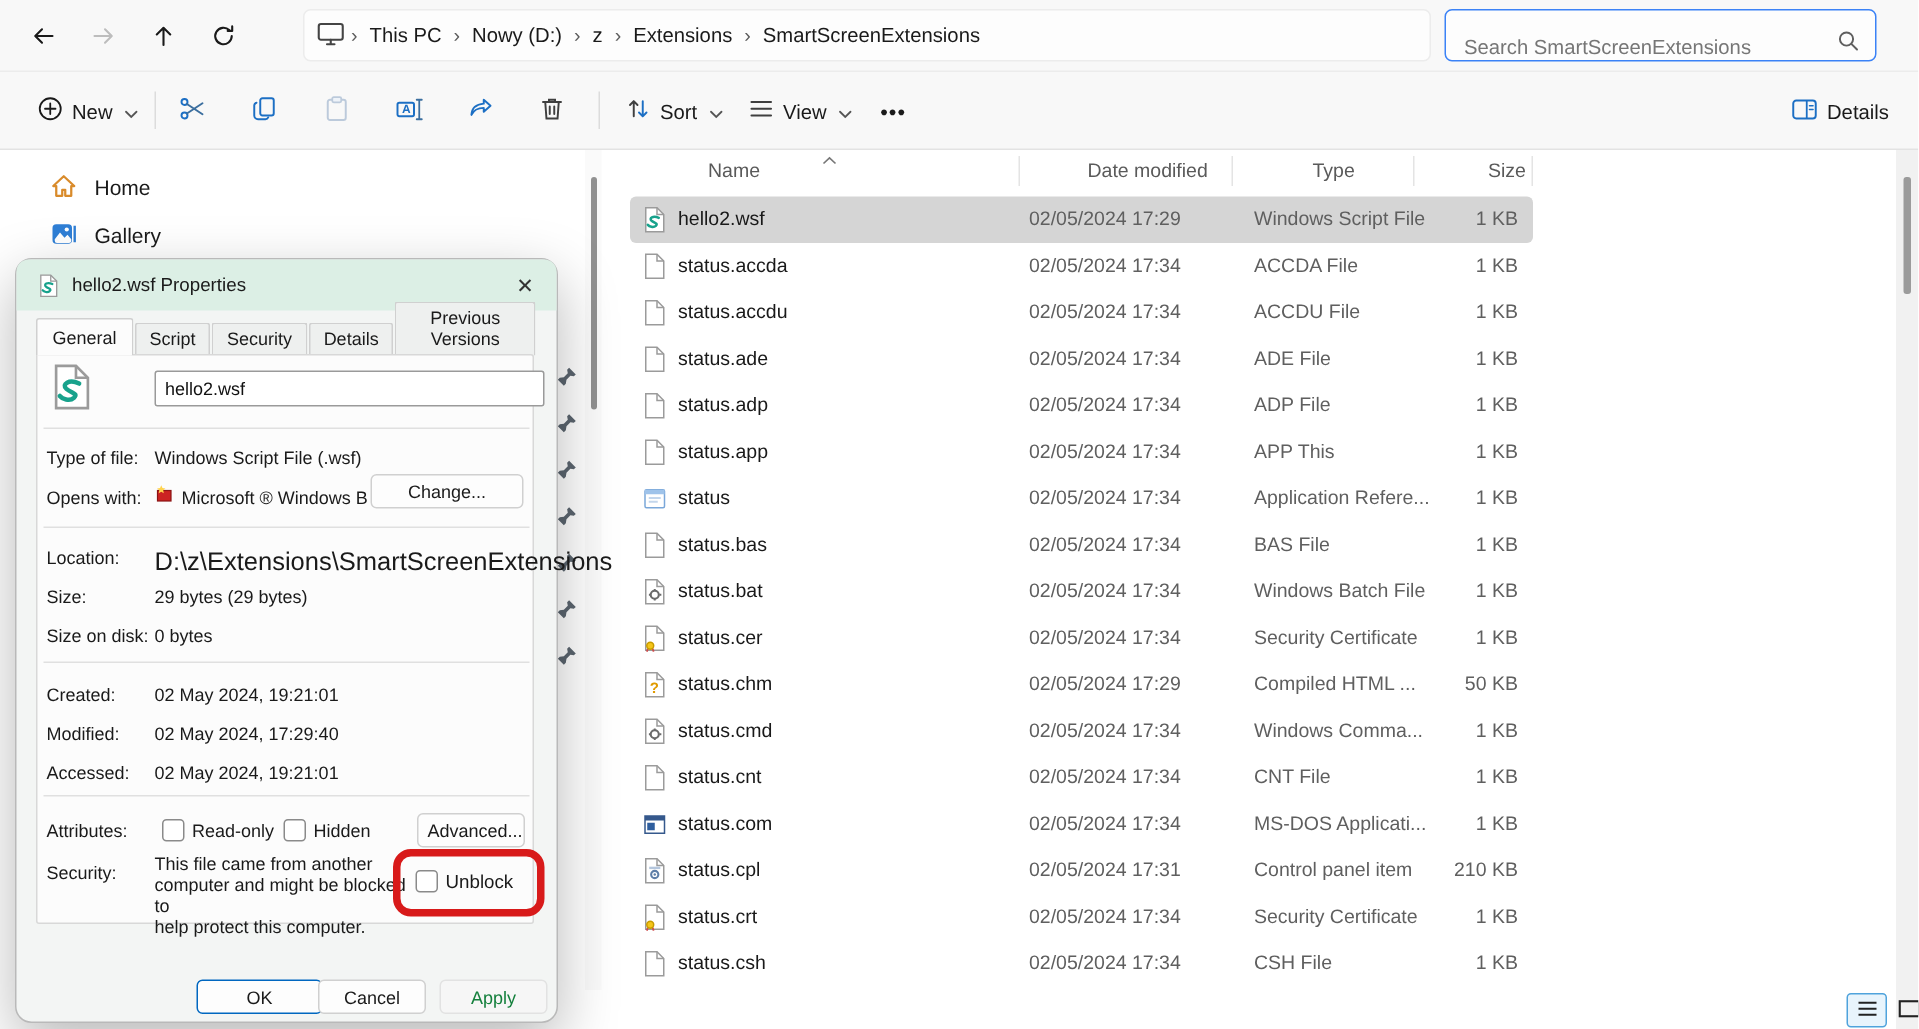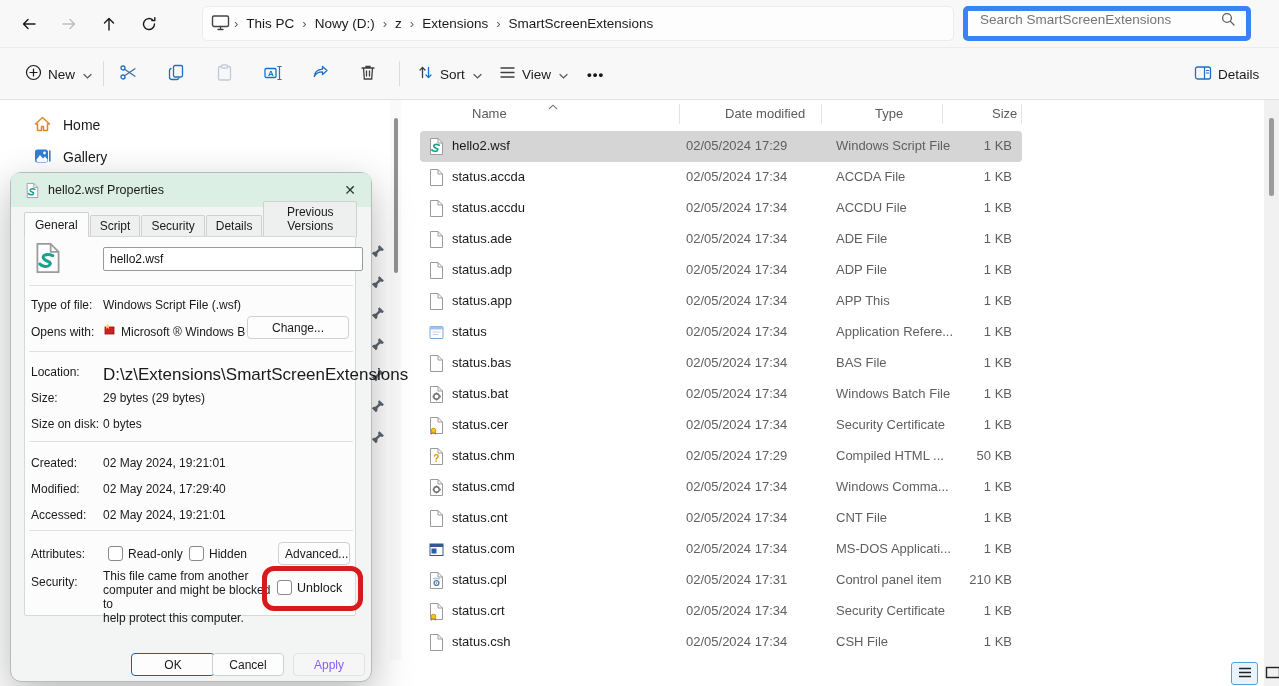--- a/index.html
+++ b/index.html
@@ -7,22 +7,22 @@
           font-family:"Liberation Sans",sans-serif;color:#1a1a1a;-webkit-font-smoothing:antialiased;}
   
   .addr-bar{position:absolute;top:0;left:0;right:0;height:47px;background:#f8f8f8;border-bottom:1px solid #ececec;}
   .nav-btn{position:absolute;top:7px;width:34px;height:34px;border:none;background:transparent;border-radius:4px;
            display:flex;align-items:center;justify-content:center;cursor:pointer;}
   .nav-btn svg{display:block;}
   .addr-box{position:absolute;left:202px;top:6px;width:752px;height:35px;background:#fdfdfd;border:1px solid #ececec;
             border-radius:5px;display:flex;align-items:center;padding:0 8px;box-sizing:border-box;font-size:13.5px;}
   .crumb{padding:3px 6px;border-radius:3px;cursor:pointer;white-space:nowrap;}
   .crumb-sep{color:#5d5d5d;font-size:13px;padding:0 2px;}
-  .search-box{position:absolute;left:963px;top:6px;width:288px;height:35px;background:#fdfdfd;border:5px solid #3b82f6;
-              border-radius:5px;display:flex;align-items:flex-start;box-sizing:border-box;padding:0 10px;}
+  .search-box{position:absolute;left:963px;top:6px;width:288px;height:35px;background:#fdfdfd;border:1px solid #3b82f6;
+              border-radius:5px;display:flex;align-items:flex-end;box-sizing:border-box;padding:0 10px;}
   .search-box input{flex:1;border:none;outline:none;background:transparent;font-size:13.5px;color:#333;
                     font-family:"Liberation Sans",sans-serif;}
   .search-box input::placeholder{color:#767676;}
   .toolbar{position:absolute;top:48px;left:0;right:0;height:51px;background:#f8f8f8;border-bottom:1px solid #e3e3e3;}
   .tb-btn{position:absolute;top:9px;height:34px;border:none;background:transparent;border-radius:4px;cursor:pointer;
           display:flex;align-items:center;gap:6px;font-size:13.5px;color:#1a1a1a;padding:0 9px;font-family:"Liberation Sans",sans-serif;}
   .tb-divider{position:absolute;top:13px;width:1px;height:25px;background:#dcdcdc;}
   .chev{margin-left:2px;}
   
   .side-item{position:absolute;left:8px;width:200px;height:30px;display:flex;align-items:center;gap:12px;
@@ -62,21 +62,21 @@
   .tab-page{position:absolute;left:13px;top:63px;width:332px;height:380px;background:#fcfcfc;border:1px solid #d8d8d8;
             border-radius:0 2px 2px 2px;box-sizing:border-box;}
   .fld-label{position:absolute;left:20px;color:#1a1a1a;}
   .fld-value{position:absolute;left:92px;color:#1a1a1a;white-space:nowrap;}
   .dlg-sep{position:absolute;left:18px;width:324px;height:1px;background:#e0e0e0;}
   .name-box{position:absolute;left:92px;top:74px;width:246px;height:22px;border:1px solid #9a9a9a;border-radius:2px;
             background:#fff;font-size:12px;padding:0 6px;font-family:"Liberation Sans",sans-serif;color:#111;}
   .dlg-btn{position:absolute;height:23px;background:#fdfdfd;border:1px solid #d0d0d0;border-radius:4px;font-size:12px;
            cursor:pointer;font-family:"Liberation Sans",sans-serif;color:#1a1a1a;}
   .dlg-btn.primary{border:1px solid #0067c0;}
-  .dlg-btn:disabled{color:#8b5cf6;background:#f6f6f6;border-color:#e2e2e2;}
+  .dlg-btn:disabled{color:#15803d;background:#f6f6f6;border-color:#e2e2e2;}
   .cb{position:absolute;width:13px;height:13px;border:1px solid #8a8a8a;border-radius:3px;background:#fff;cursor:pointer;}
   .cb-label{position:absolute;color:#1a1a1a;cursor:default;}
   .sec-text{position:absolute;left:92px;top:396px;width:170px;line-height:14px;white-space:pre-line;color:#1a1a1a;}
   .red-highlight{position:absolute;left:251px;top:393px;width:101px;height:45px;border:5px solid #d81a1a;
                  border-radius:12px;box-sizing:border-box;pointer-events:none;}
 </style>
 </head>
 <body>
 
 <div class="window">

